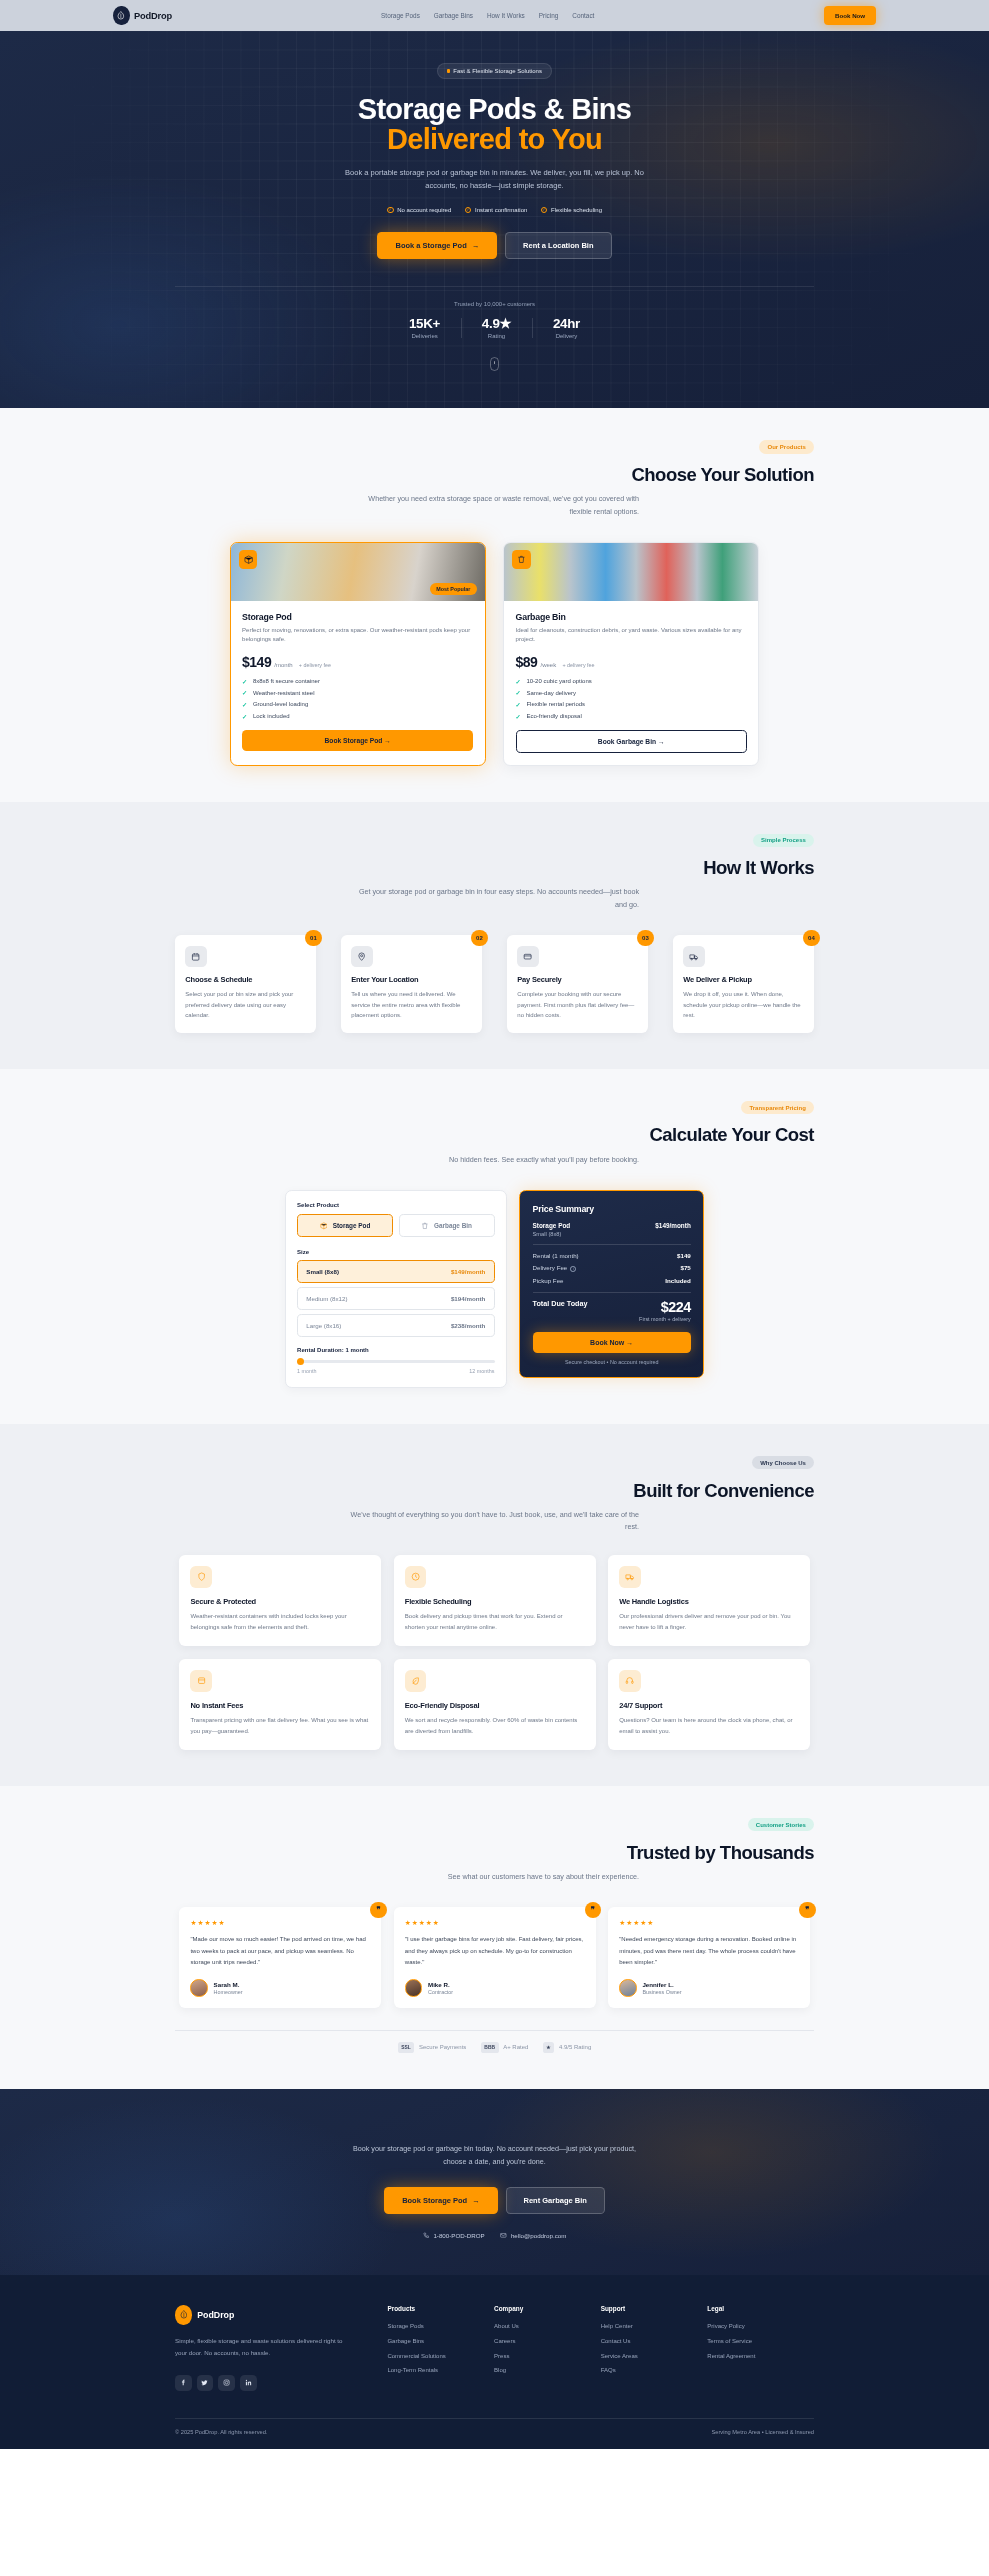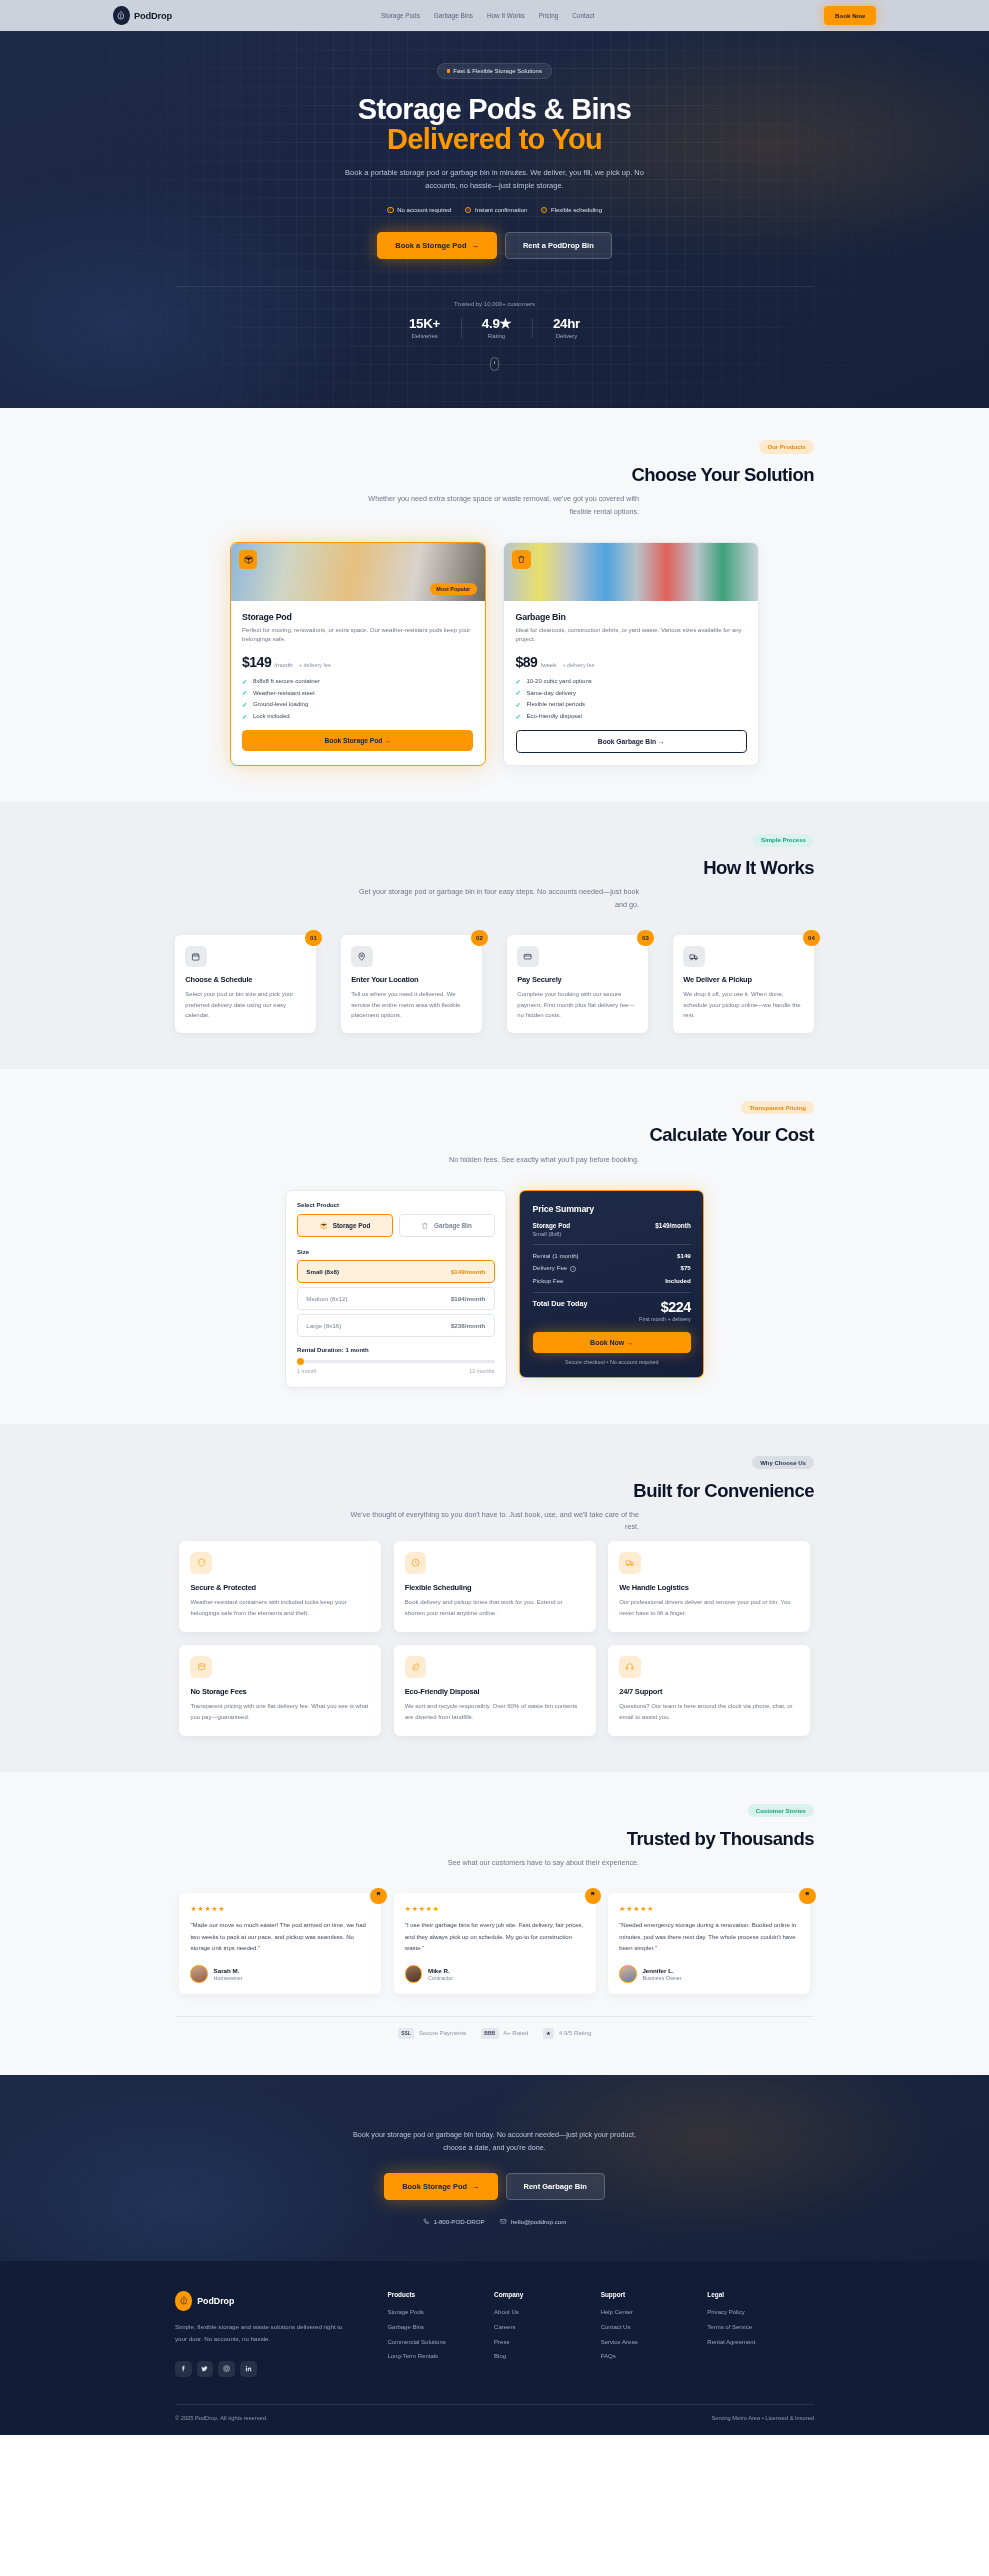--- a/index.html
+++ b/index.html
@@ -222,21 +222,21 @@
   .ps-total-v{ font-size:14.4px; font-weight:800; letter-spacing:-0.5px; text-align:right; }
   .ps-total-s{ font-size:5.4px; color:#a9b4c9; text-align:right; margin-top:1px; }
   .btn-ps{
     margin-top:9.3px; width:100%; background:#FF9800; color:#16213c; border:none;
     border-radius:4.6px; padding:7.2px 0; font-size:7px; font-weight:800; cursor:pointer;
     box-shadow:0 0 13.4px rgba(255,152,0,.4);
   }
   .ps-note{ margin-top:6.2px; text-align:center; font-size:5.4px; color:#9aa6bd; }
 
   
-  .feat-grid{ margin-top:7px; display:grid; grid-template-columns:repeat(3,202px); gap:12.4px; justify-content:center; }
+  .feat-grid{ margin-top:21px; display:grid; grid-template-columns:repeat(3,202px); gap:12.4px; justify-content:center; }
   .feat-card{
     background:#fff; border-radius:6.2px; padding:11.3px 11.3px 13.4px;
     box-shadow:0 2.1px 9.3px rgba(15,23,42,.05);
   }
   .feat-ico{
     width:21.6px;height:21.6px;border-radius:5.7px;background:#fdecd2;
     display:flex;align-items:center;justify-content:center;
   }
   .feat-t{ margin-top:9.3px; font-size:7.5px; font-weight:800; letter-spacing:-0.2px; }
   .feat-d{ margin-top:5.2px; font-size:6px; line-height:1.8; color:#6e7889; }
@@ -349,21 +349,21 @@
           <span class="chk-ring">✓</span>
           <span>Flexible scheduling</span>
         </div>
       </div>
 
       <div class="hero-cta">
         <button class="btn-primary">
           <span>Book a Storage Pod</span>
           <span>→</span>
         </button>
-        <button class="btn-ghost">Rent a PodDrop Bin</button>
+        <button class="btn-ghost">Rent a Location Bin</button>
       </div>
 
       <div class="hero-div"></div>
       <div class="trusted">Trusted by 10,000+ customers</div>
 
       <div class="stats">
         <div class="stat">
           <div class="stat-v">15K+</div>
           <div class="stat-l">Deliveries</div>
         </div>
@@ -676,21 +676,21 @@
           <div class="feat-d">Our professional drivers deliver and remove your pod or bin. You never have to lift a finger.</div>
         </div>
 
         <div class="feat-card">
           <div class="feat-ico">
             <svg width="9.3" height="9.3" viewBox="0 0 20 20">
                 <rect x="3.5" y="4" width="13" height="12" rx="2" fill="none" stroke="#FF9800" stroke-width="1.4"></rect>
                 <path d="M3.5 8.5h13" stroke="#FF9800" stroke-width="1.4"></path>
               </svg>
           </div>
-          <div class="feat-t">No Storage Fees</div>
+          <div class="feat-t">No Instant Fees</div>
           <div class="feat-d">Transparent pricing with one flat delivery fee. What you see is what you pay—guaranteed.</div>
         </div>
 
         <div class="feat-card">
           <div class="feat-ico">
             <svg width="9.3" height="9.3" viewBox="0 0 20 20">
                 <path d="M16 4C9 4 4.5 6.5 4.5 12A5 5 0 0 0 15 13c1.5-3 1-7 1-9z" fill="none" stroke="#FF9800" stroke-width="1.4"></path>
                 <path d="M4 16.5L12 8" stroke="#FF9800" stroke-width="1.4"></path>
               </svg>
           </div>

